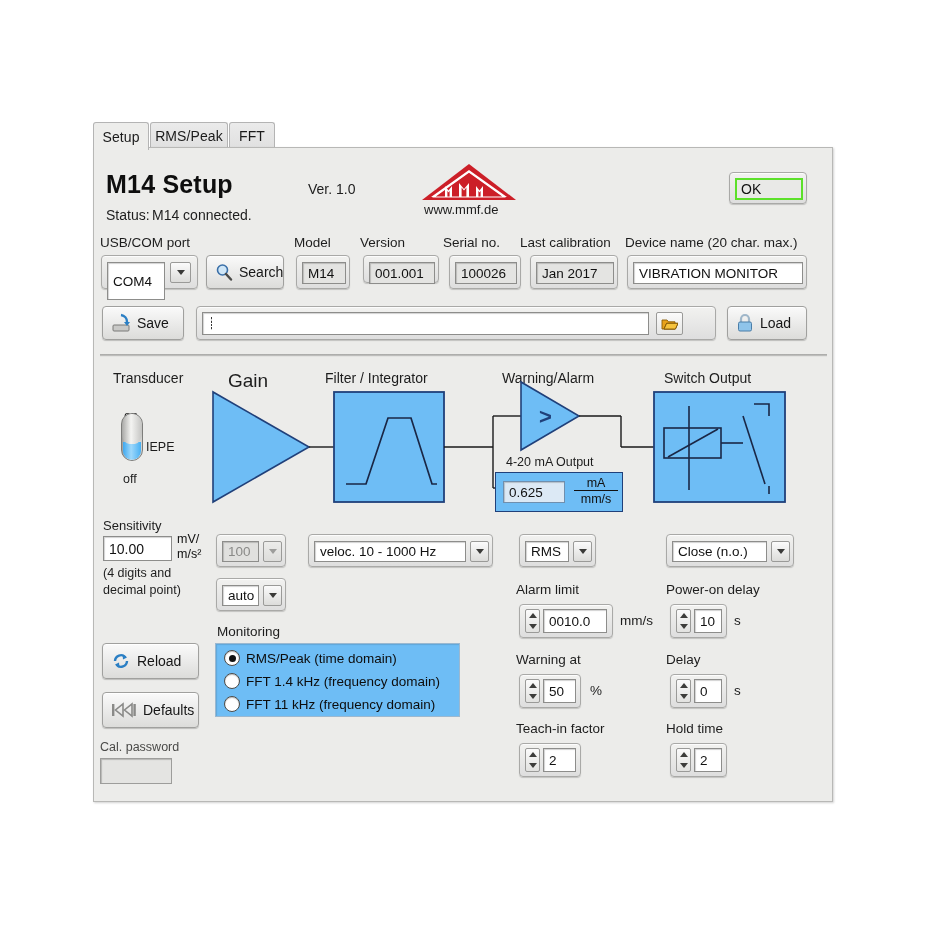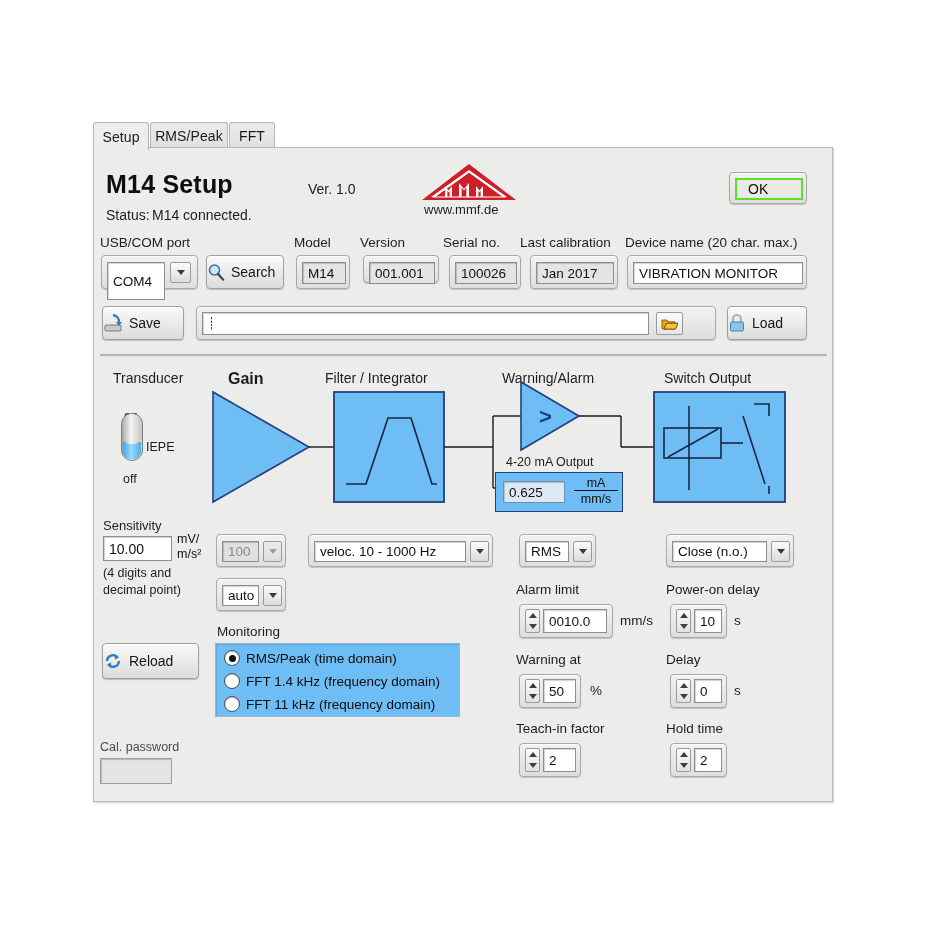--- a/index.html
+++ b/index.html
@@ -111,34 +111,34 @@
 
   
   .btn {
     position: absolute; box-sizing: border-box;
     background: linear-gradient(#fafafa,#dcdcda);
     border: 1px solid #a0a09e;
     border-radius: 4px;
     box-shadow: 0 1px 1px rgba(0,0,0,.2), inset 0 1px 0 #fff;
     display: flex; align-items: center; gap: 6px;
     font-size: 14px; color: #161616;
-    padding: 0 0;
+    padding: 0 8px;
   }
 
   
   .okwrap {
     position: absolute; left: 729px; top: 172px; width: 78px; height: 32px;
   }
   .okinner {
     position: absolute; left: 5px; top: 5px; width: 68px; height: 22px;
     box-sizing: border-box;
     border: 2px solid #5ce02a;
     background: #e9e9e7;
     font-size: 14px; color: #111;
-    display: flex; align-items: center; padding-left: 11px;
+    display: flex; align-items: center; padding-left: 4px;
   }
 
   
   .divider {
     position: absolute; left: 100px; top: 354px; width: 727px; height: 3px;
     background: linear-gradient(#a6a6a4,#bdbdbb,#f6f6f4);
   }
 
   
   .blueblk {
@@ -323,21 +323,21 @@
         <path d="M5 9 L5 6 A4 4 0 0 1 13 6 L13 9" fill="none" stroke="#9fb6c9" stroke-width="2.2"></path>
         <rect x="2.5" y="9" width="13" height="9" rx="1.5" fill="#8fc4ea" stroke="#4b7ea8"></rect>
       </svg>
     </span>
     <span>Load</span>
   </div>
 
   <div class="divider"></div>
 
   <div class="lbl" style="left:113px; top:370px; font-size:14px;">Transducer</div>
-  <div class="lbl" style="left:228px; top:370px; font-size:16px;font-weight:bold;">Gain</div>
+  <div class="lbl" style="left:228px; top:370px; font-size:19px;">Gain</div>
   <div class="lbl" style="left:325px; top:370px; font-size:14px;">Filter / Integrator</div>
   <div class="lbl" style="left:502px; top:370px; font-size:14px;">Warning/Alarm</div>
   <div class="lbl" style="left:664px; top:370px; font-size:14px;">Switch Output</div>
 
   <div class="lbl sm" style="left:124px; top:409px;">on</div>
   <div class="toggle">
     <div class="onpart"></div>
     <div class="knob"></div>
   </div>
   <div class="lbl sm" style="left:146px; top:440px;">IEPE</div>
@@ -437,20 +437,31 @@
   <div class="btn" style="left:102px; top:643px; width:97px; height:36px;">
     <span>
       <svg width="20" height="20" viewBox="0 0 20 20">
         <path d="M4 10 A6 6 0 0 1 14.5 6.2" fill="none" stroke="#2b7fc4" stroke-width="2.4"></path>
         <path d="M11.5 3 L16 6.5 L12 8.5 Z" fill="#2b7fc4"></path>
         <path d="M16 10 A6 6 0 0 1 5.5 13.8" fill="none" stroke="#2b7fc4" stroke-width="2.4"></path>
         <path d="M8.5 17 L4 13.5 L8 11.5 Z" fill="#2b7fc4"></path>
       </svg>
     </span>
     <span>Reload</span>
+  </div>
+  <div class="btn" style="left:102px; top:692px; width:97px; height:36px;">
+    <span>
+      <svg width="26" height="16" viewBox="0 0 26 16">
+        <rect x="1" y="2" width="2.4" height="12" fill="#8a8a88"></rect>
+        <polygon points="12,2 12,14 4.5,8" fill="none" stroke="#8a8a88" stroke-width="1.6"></polygon>
+        <polygon points="21,2 21,14 13.5,8" fill="none" stroke="#8a8a88" stroke-width="1.6"></polygon>
+        <rect x="22.4" y="2" width="2.4" height="12" fill="#8a8a88"></rect>
+      </svg>
+    </span>
+    <span>Defaults</span>
   </div>
 
   <div class="lbl sm" style="left:100px; top:740px; color:#4a4a48;">Cal. password</div>
   <div class="calpw"></div>
 
   <div class="lbl" style="left:217px; top:624px;">Monitoring</div>
   <div class="radiogroup">
     <div class="radiorow" style="top:3px;">
       <span class="radio">
           <span class="dot"></span>

